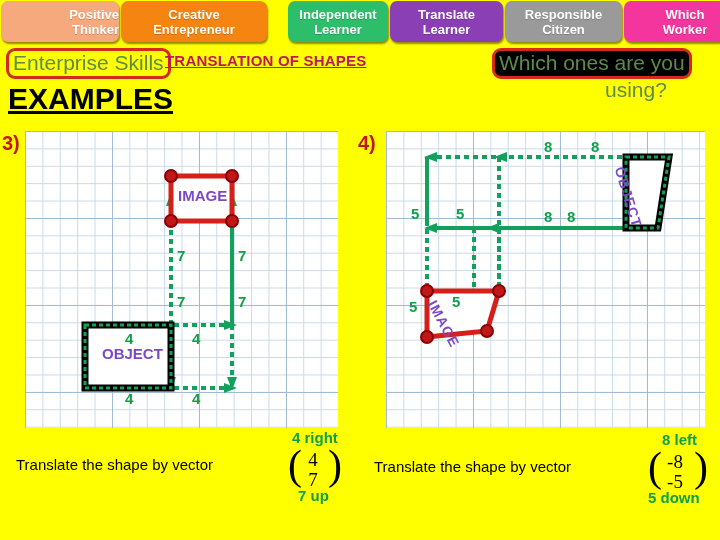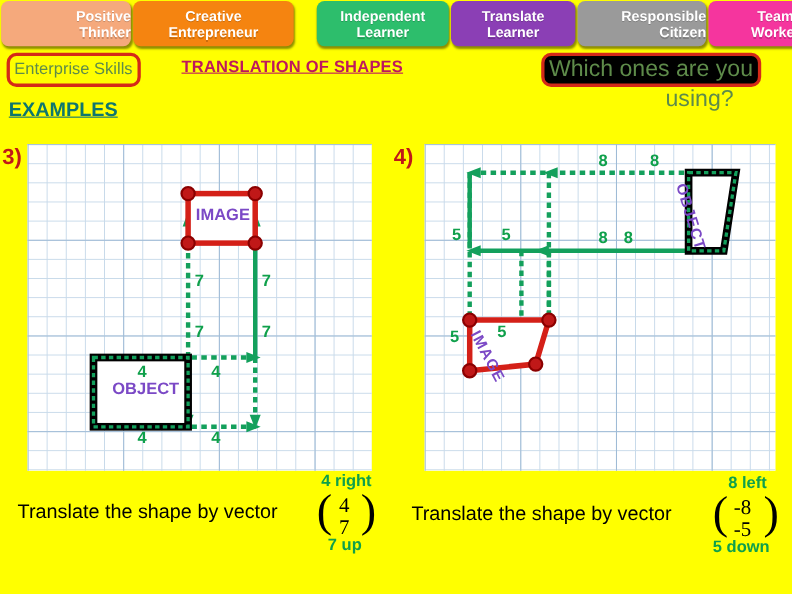--- a/index.html
+++ b/index.html
@@ -33,21 +33,21 @@
   
   #headrow{
     position:absolute;left:0;top:42px;width:720px;height:86px;
   }
   #ent-box{
     position:absolute;left:6px;top:6px;
     border:3px solid #D42A18;border-radius:9px;
     padding:0px 4px 1px 4px;
     background:#FFFF00;
     color:#5E8B4A;
-    font-size:15px;
+    font-size:21px;
     line-height:24px;
     white-space:nowrap;
   }
   #title{
     position:absolute;left:165px;top:7px;
     color:#be185d;font-weight:bold;font-size:15px;line-height:23px;
     text-decoration:underline;
     letter-spacing:.2px;
     white-space:nowrap;
   }
@@ -57,21 +57,21 @@
     background:#000000;
     padding:0 4px 1px 4px;
     color:#5E8B4A;font-size:21px;line-height:24px;white-space:nowrap;
   }
   #which2{
     position:absolute;left:605px;top:36px;
     color:#5E8B4A;font-size:21px;line-height:24px;white-space:nowrap;
   }
   #examples{
     position:absolute;left:8px;top:44px;
-    color:#0f766e;font-weight:bold;font-size:18px;line-height:26px;
+    color:#000000;font-weight:bold;font-size:30px;line-height:26px;
     text-decoration:underline;
     white-space:nowrap;
   }
   
   .qlabel{
     position:absolute;
     color:#C01818;font-weight:bold;font-size:20px;line-height:20px;
     z-index:6;
   }
   .gridpanel{
@@ -87,21 +87,21 @@
       87px 87px,
       17.4px 17.4px,
       17.4px 17.4px;
     overflow:hidden;
   }
   .gridpanel svg{position:absolute;left:0;top:0;}
   
   .vecblock{position:absolute;}
   .vectext{
     position:absolute;
-    color:#000000;font-size:18px;line-height:22px;white-space:nowrap;
+    color:#000000;font-size:15px;line-height:22px;white-space:nowrap;
     font-family:"Liberation Sans", sans-serif;
   }
   .vecparen{
     position:absolute;
     font-size:42px;line-height:42px;color:#000;
     font-family:"Liberation Serif", serif;
   }
   .vecnum{
     position:absolute;
     font-size:19px;line-height:19px;color:#000;text-align:center;width:30px;
@@ -125,34 +125,34 @@
 
 <div id="tabbar">
   <div class="tab" style="background: rgb(245, 169, 124); width: 118px; align-items: flex-end;">
     <span class="l1">Positive</span>
     <span class="l2">Thinker</span>
   </div>
   <div class="tab" style="background: rgb(245, 132, 16); width: 146px;">
     <span class="l1">Creative</span>
     <span class="l2">Entrepreneur</span>
   </div>
-  <div class="tab" style="background: rgb(45, 190, 108); width: 120px; margin-left: 20px;">
+  <div class="tab" style="background: rgb(45, 190, 108); width: 100px; margin-left: 20px;">
     <span class="l1">Independent</span>
     <span class="l2">Learner</span>
   </div>
   <div class="tab" style="background: rgb(139, 63, 181); width: 113px;">
     <span class="l1">Translate</span>
     <span class="l2">Learner</span>
   </div>
-  <div class="tab" style="background: rgb(154, 154, 154); width: 117px; align-items: flex-end;">
+  <div class="tab" style="background: rgb(154, 154, 154); width: 117px;">
     <span class="l1">Responsible</span>
     <span class="l2">Citizen</span>
   </div>
   <div class="tab" style="background: rgb(245, 53, 158); width: 122px;">
-    <span class="l1">Team</span>
+    <span class="l1">Which</span>
     <span class="l2">Worker</span>
   </div>
 </div>
 
 <div id="headrow">
   <div id="ent-box">Enterprise Skills</div>
   <div id="title">TRANSLATION OF SHAPES</div>
   <div id="which-box">Which ones are you</div>
   <div id="which2">using?</div>
   <div id="examples">EXAMPLES</div>

